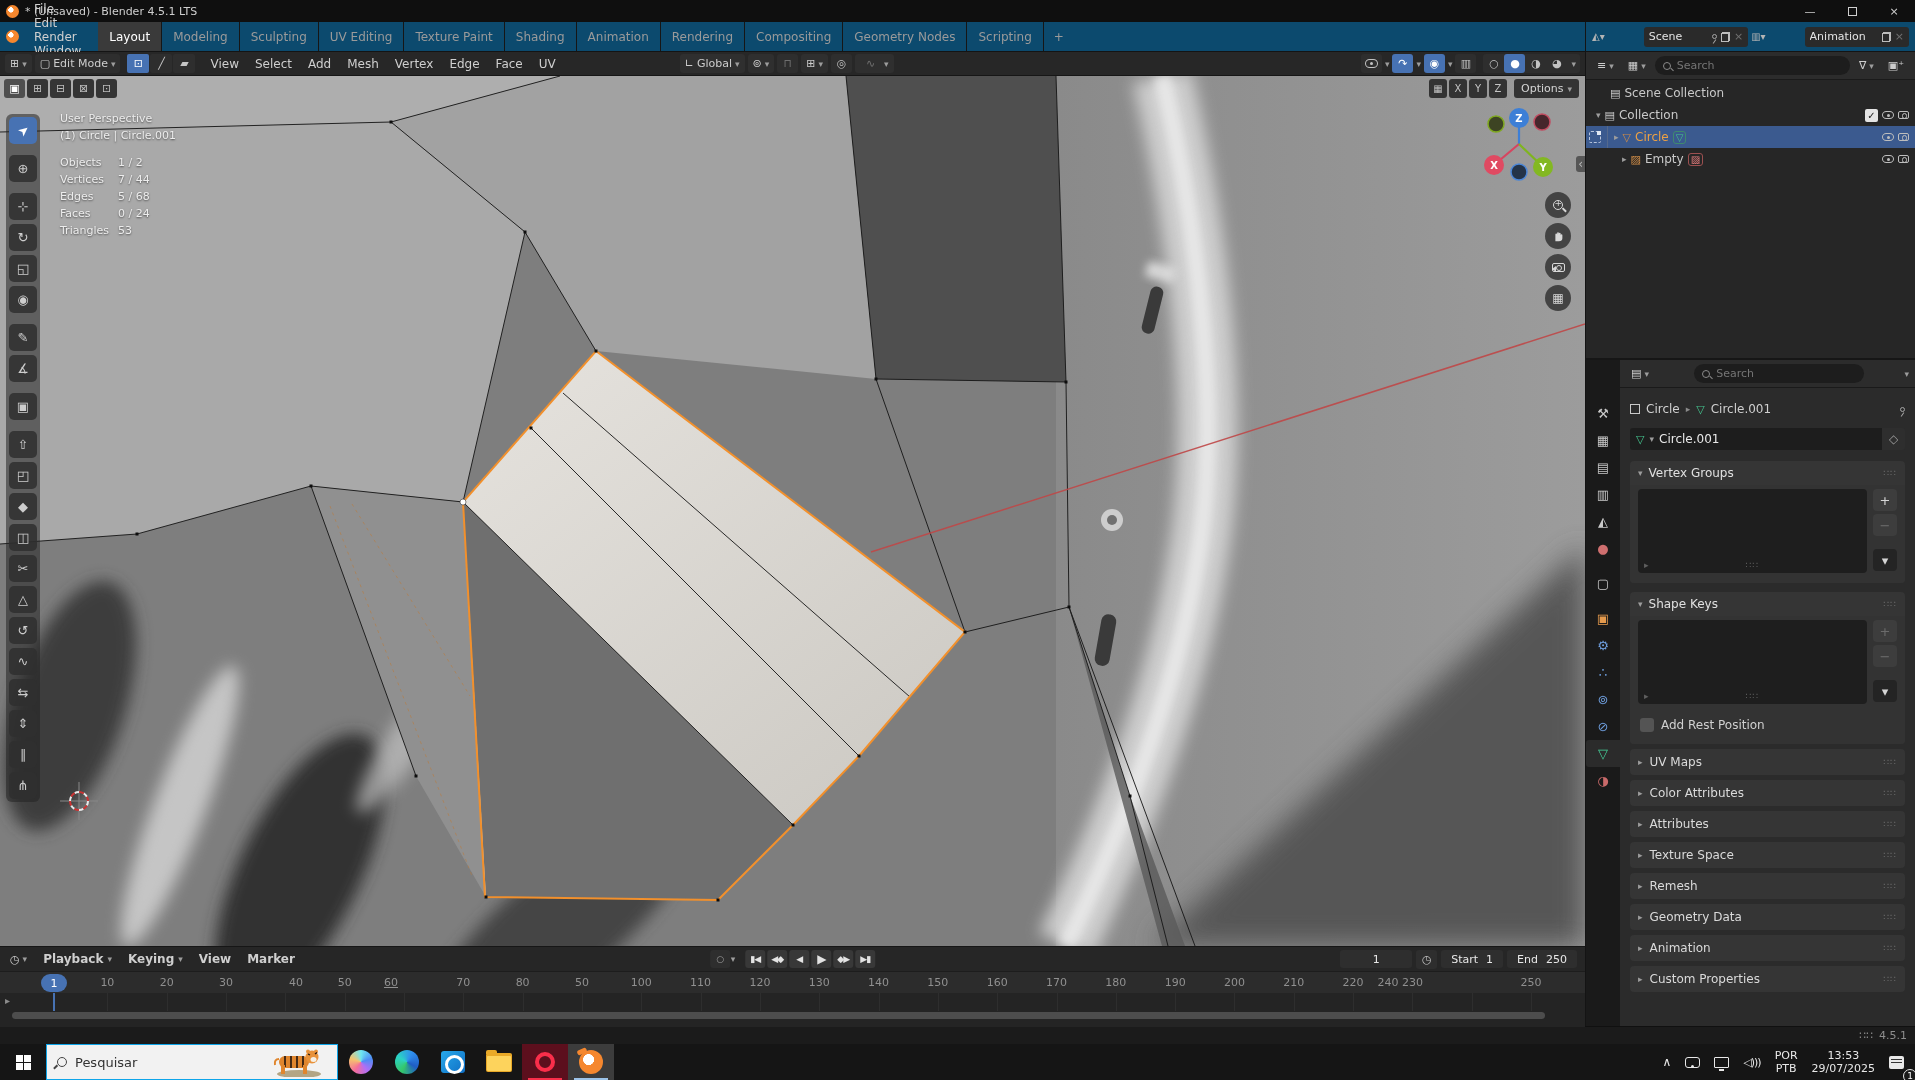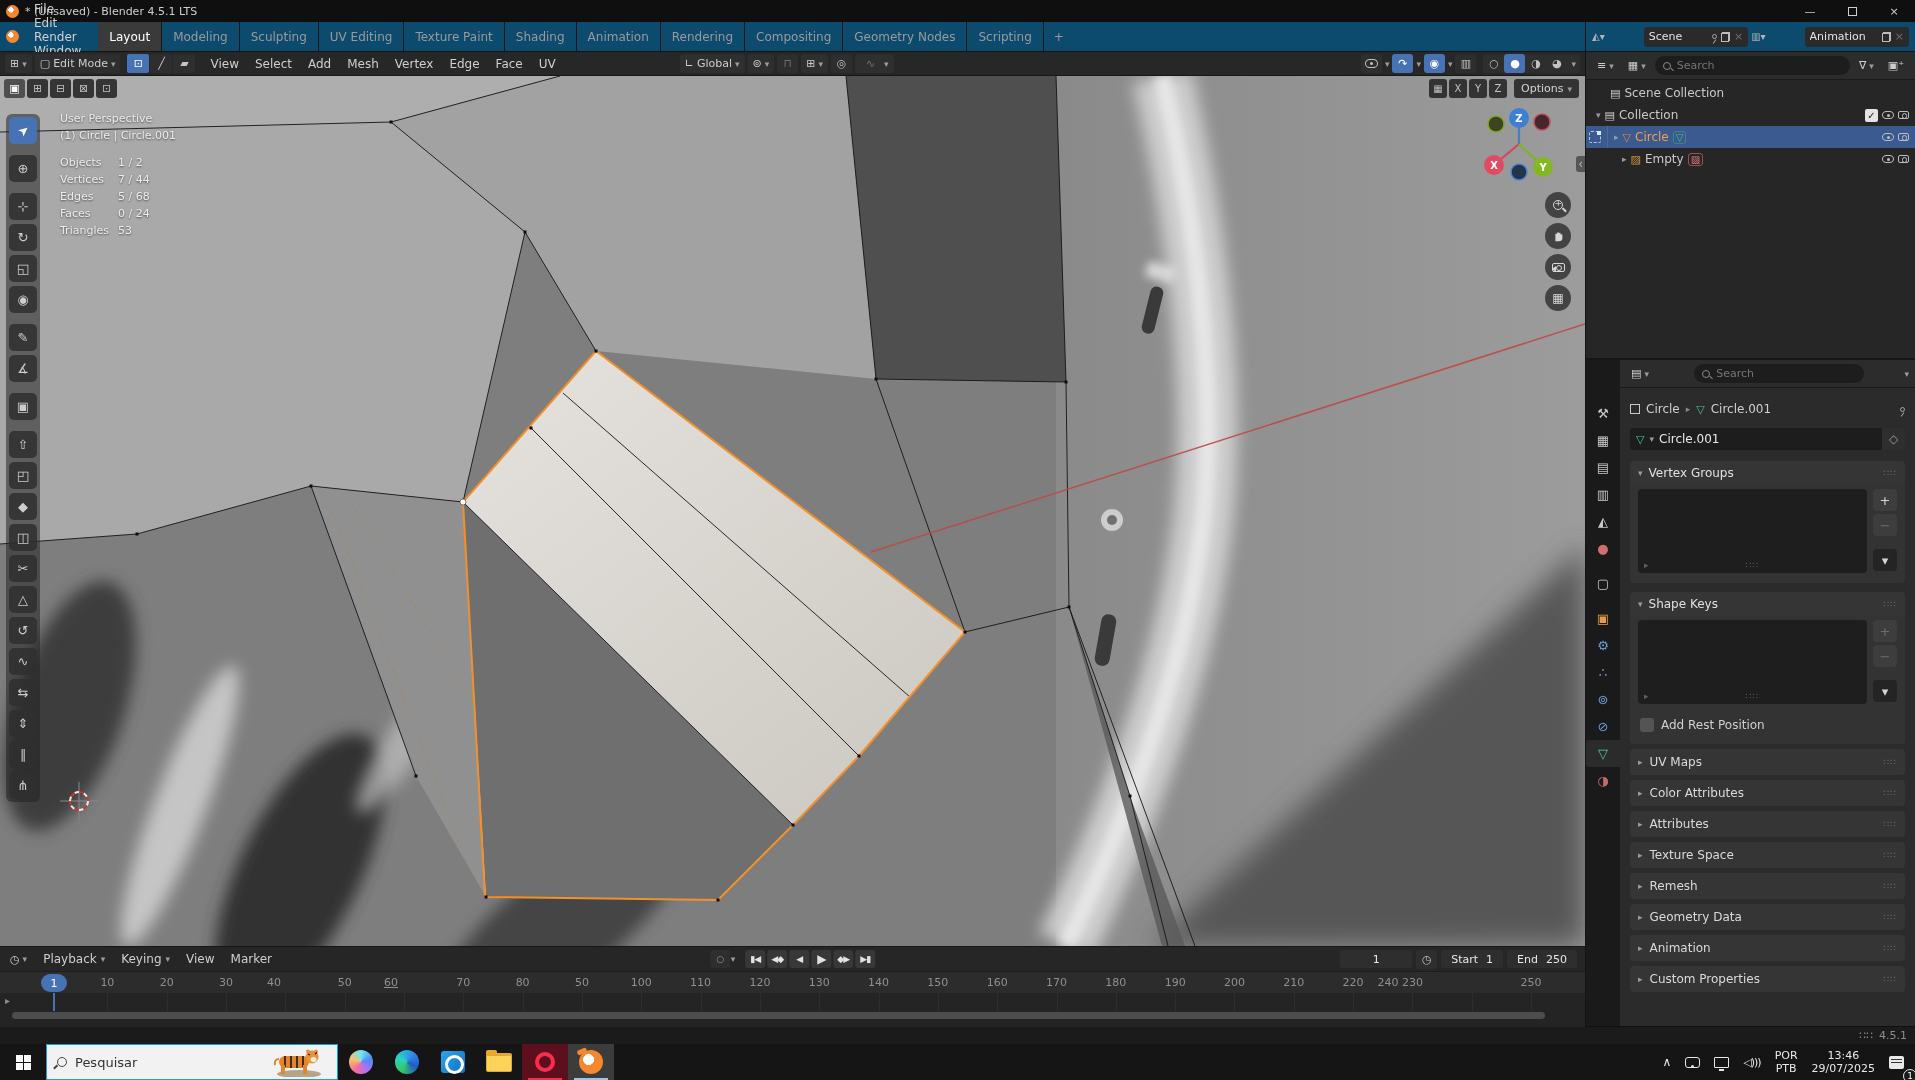--- a/index.html
+++ b/index.html
@@ -93,21 +93,21 @@
   .i-mag.plus::before { content:"+"; position:absolute; left:0.5px; top:-3.5px; font-size:9px; color:#d8d8d8; }
   .i-cam { position:relative; width:13px; height:9px; border:1.5px solid #d8d8d8; border-radius:2px; }
   .i-cam::after { content:""; position:absolute; left:3px; top:1px; width:4px; height:4px; border:1.5px solid #d8d8d8; border-radius:50%; }
   .i-cam::before { content:""; position:absolute; left:-4px; top:2px; border:3px solid transparent; border-right:4px solid #d8d8d8; }
   #npanel-arrow { position:absolute; right:0px; top:80px; color:#bbb; font-size:12px; background:rgba(40,40,40,.6); border-radius:3px 0 0 3px; padding:1px 2px; }
 
   
   #timeline { height:80px; background:#262626; border-top:1px solid #161616; position:relative; flex:0 0 auto; }
   #tl-header { height:24px; display:flex; align-items:center; padding:0 5px; gap:3px; position:relative; }
   #tl-menus { display:flex; }
-  #tl-menus .menu-item { padding:0 8px; font-size:12px; gap:4px; }
+  #tl-menus .menu-item { padding:0 8px; font-size:12px; gap:4px;font-weight:bold; }
   #transport { position:absolute; left:50%; transform:translateX(-50%); display:flex; align-items:center; gap:2px; }
   #transport .tbtn { min-width:20px; height:18px; background:#383838; border-radius:3px; color:#e3e3e3; display:flex; align-items:center; justify-content:center; font-size:9px; padding:0 3px; letter-spacing:-1px; }
   #autokey { display:flex; align-items:center; gap:1px; margin-right:8px; }
   #autokey .tbtn { background:#2e2e2e; color:#9f9f9f; }
   #tl-right { position:absolute; right:8px; display:flex; align-items:center; gap:4px; }
   .num-field { background:#2e2e2e; border-radius:3px; height:18px; display:flex; align-items:center; justify-content:center; padding:0 10px; color:#e8e8e8; font-size:11px; gap:8px; }
   #frame-field { width:72px; }
   #tl-ruler { height:22px; background:#2c2c2c; position:relative; border-top:1px solid #1d1d1d; }
   .tick-label { position:absolute; top:4px; transform:translateX(-50%); color:#909090; font-size:11px; }
   #cur-frame-badge { position:absolute; top:2px; width:26px; height:18px; border-radius:9px; background:#4772b3; color:#fff; display:flex; align-items:center; justify-content:center; font-size:11px; transform:translateX(-50%); }
@@ -624,21 +624,21 @@
               <span>End</span>
                 <span>250</span>
             </span>
           </div>
         </div>
         <div id="tl-ruler">
           <span id="cur-frame-badge" style="left: 54px;">1</span>
         <span class="tick-label" style="left: 107.388px;">10</span>
             <span class="tick-label" style="left: 166.708px;">20</span>
             <span class="tick-label" style="left: 226.028px;">30</span>
-            <span class="tick-label" style="left: 274px;">40</span>
+            <span class="tick-label" style="left: 296px;">40</span>
             <span class="tick-label" style="left: 344.668px;">50</span>
             <span class="tick-label" style="left: 391px; text-decoration: underline;">60</span>
             <span class="tick-label" style="left: 463.308px;">70</span>
             <span class="tick-label" style="left: 522.628px;">80</span>
             <span class="tick-label" style="left: 581.948px;">50</span>
             <span class="tick-label" style="left: 641.268px;">100</span>
             <span class="tick-label" style="left: 700.588px;">110</span>
             <span class="tick-label" style="left: 759.908px;">120</span>
             <span class="tick-label" style="left: 819.228px;">130</span>
             <span class="tick-label" style="left: 878.548px;">140</span>
@@ -948,21 +948,21 @@
         </span>
       <span class="tray-item">
           <span class="i-monitor"></span>
         </span>
       <span class="tray-item vol-txt">◁)))</span>
       <span class="tray-item tray-2line">
         <span>POR</span>
         <span>PTB</span>
       </span>
       <span class="tray-item tray-2line">
-        <span>13:46</span>
+        <span>13:53</span>
         <span>29/07/2025</span>
       </span>
       <span class="tray-item" style="position:relative">
         <span class="i-notif"></span>
         <span class="notif-badge">1</span>
       </span>
     </div>
   </div>
 </div>
 

